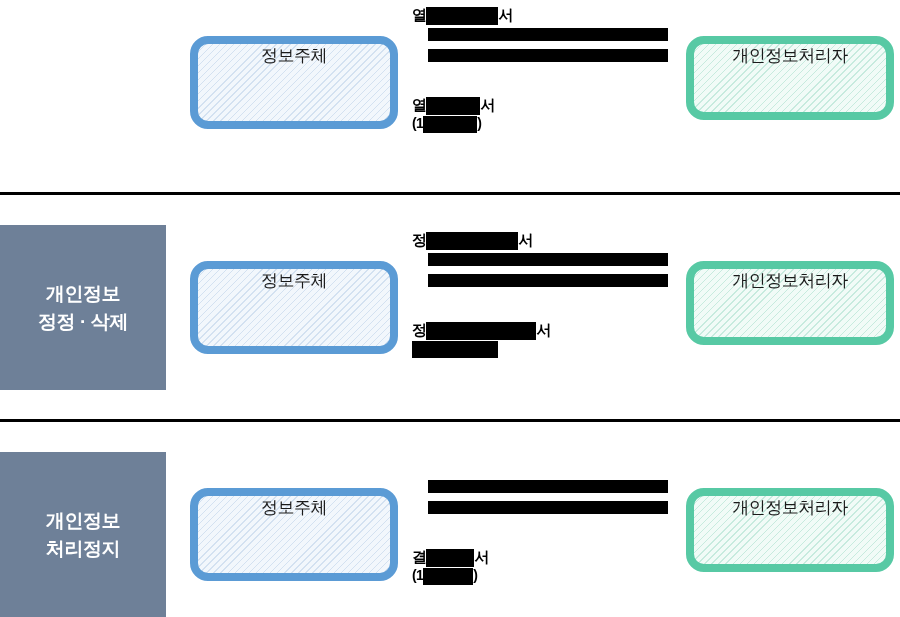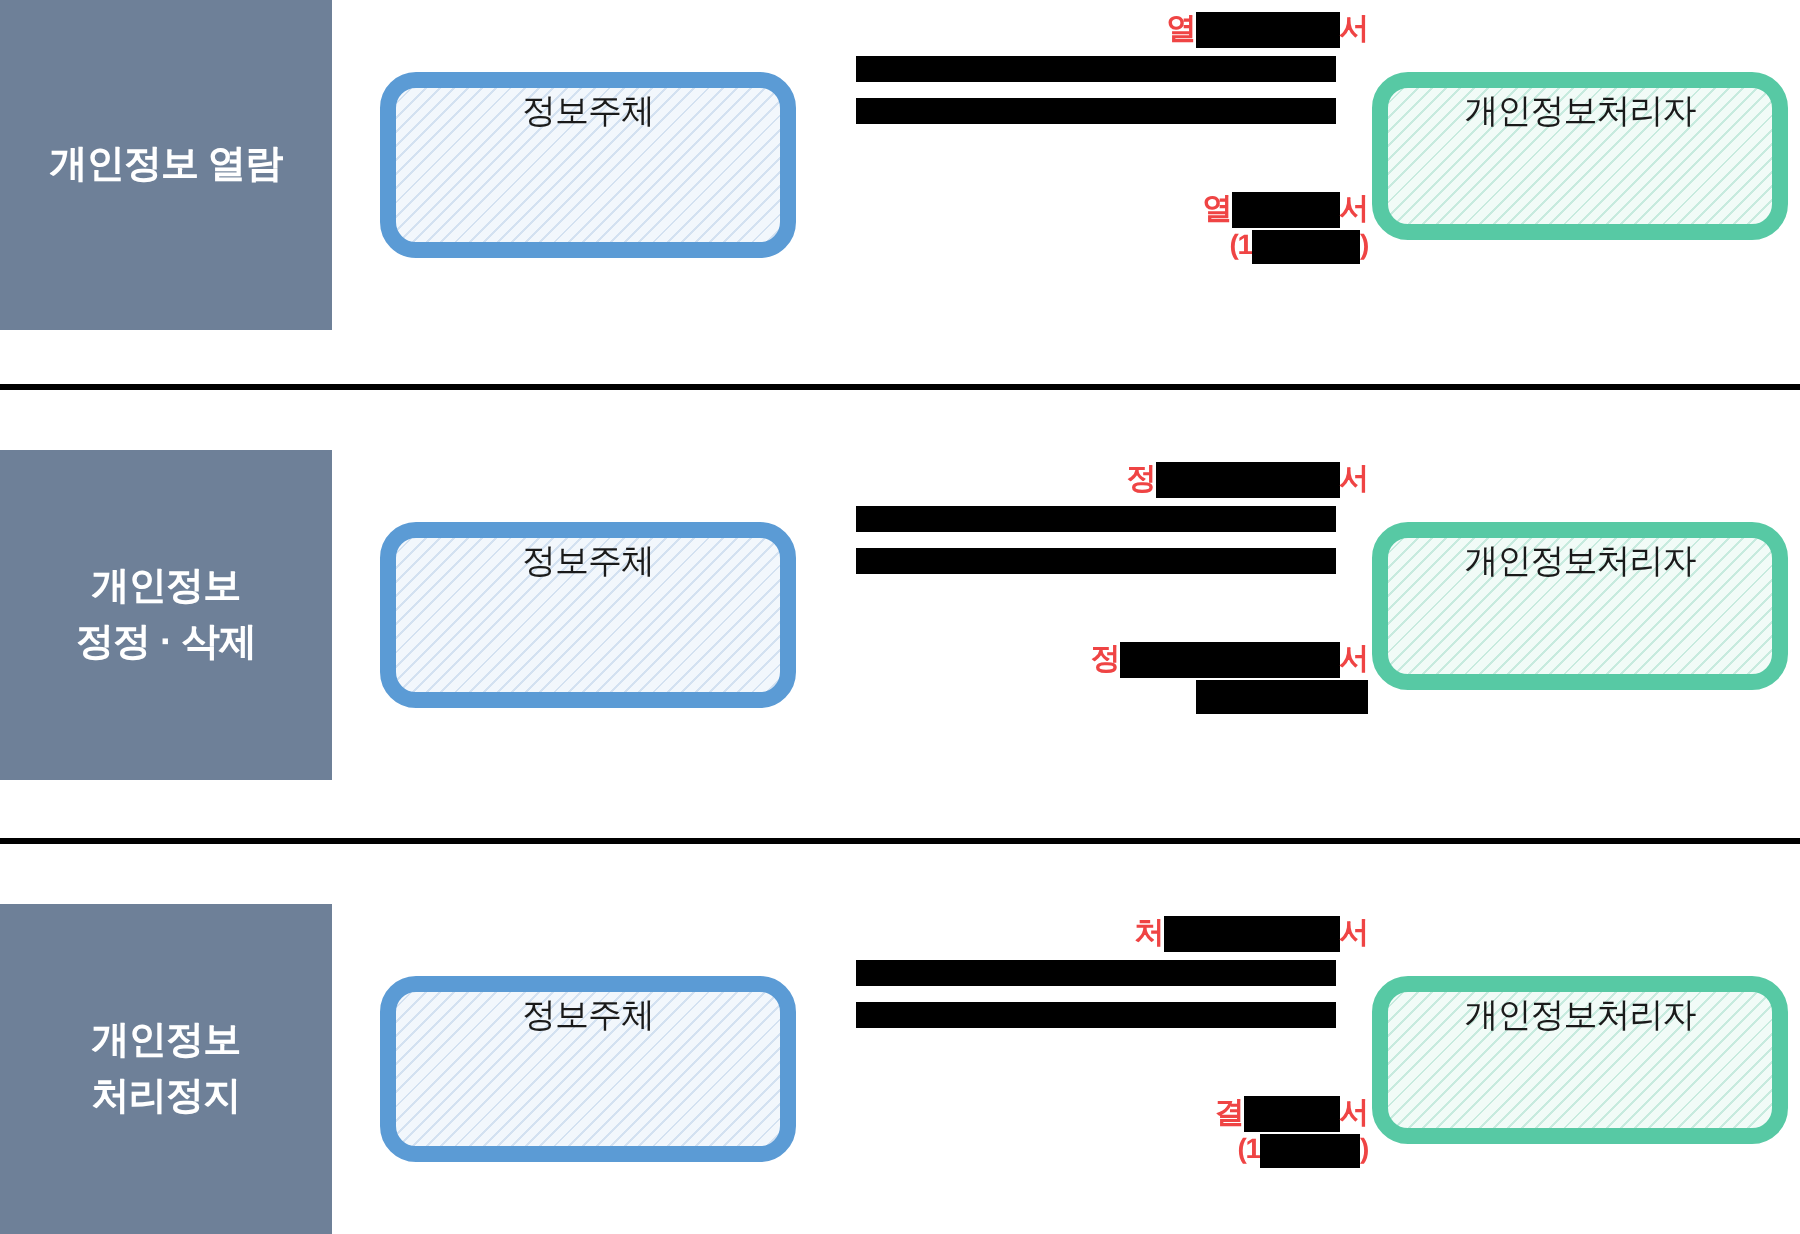--- a/index.html
+++ b/index.html
@@ -113,24 +113,24 @@
     left: 412px;
     width: 272px;
     top: 0;
     height: 165px;
   }
 
   .flow-label {
     position: absolute;
     left: 0;
     width: 272px;
-    text-align: right;
+    text-align: left;
     font-size: 15px;
     font-weight: bold;
-    color: #ef4444;
+    color: #000000;
     letter-spacing: -0.6px;
     line-height: 1.15;
     white-space: nowrap;
   }
   .flow-label .sub {
     display: block;
     font-size: 14px;
     font-weight: bold;
   }
 
@@ -165,23 +165,20 @@
   .divider-1 { top: 192px; }
   .divider-2 { top: 419px; }
 </style>
 </head>
 <body>
 
 <div class="diagram">
 
   <div class="row row-1">
 
-    <div class="cat-block">
-      <div class="cat-label">개인정보 열람</div>
-    </div>
 
     <div class="actor subject">
       <span class="actor-label">정보주체</span>
     </div>
 
     <div class="flow">
 
       <div class="flow-label label-top">
         <span>열</span><span class="redact" style="width:72px;height:18px;"></span><span>서</span>
       </div>
@@ -245,23 +242,20 @@
       <div class="cat-label">개인정보
 처리정지</div>
     </div>
 
     <div class="actor subject">
       <span class="actor-label">정보주체</span>
     </div>
 
     <div class="flow">
 
-      <div class="flow-label label-top">
-        <span>처</span><span class="redact" style="width:88px;height:18px;"></span><span>서</span>
-      </div>
 
       <div class="arrow-bar arrow-top"></div>
       <div class="arrow-bar arrow-bottom"></div>
 
       <div class="flow-label label-bottom">
         <span>결</span><span class="redact" style="width:48px;height:18px;"></span><span>서</span>
         <span class="sub"><span>(1</span><span class="redact" style="width:50px;height:17px;"></span><span>)</span></span>
       </div>
 
     </div>

